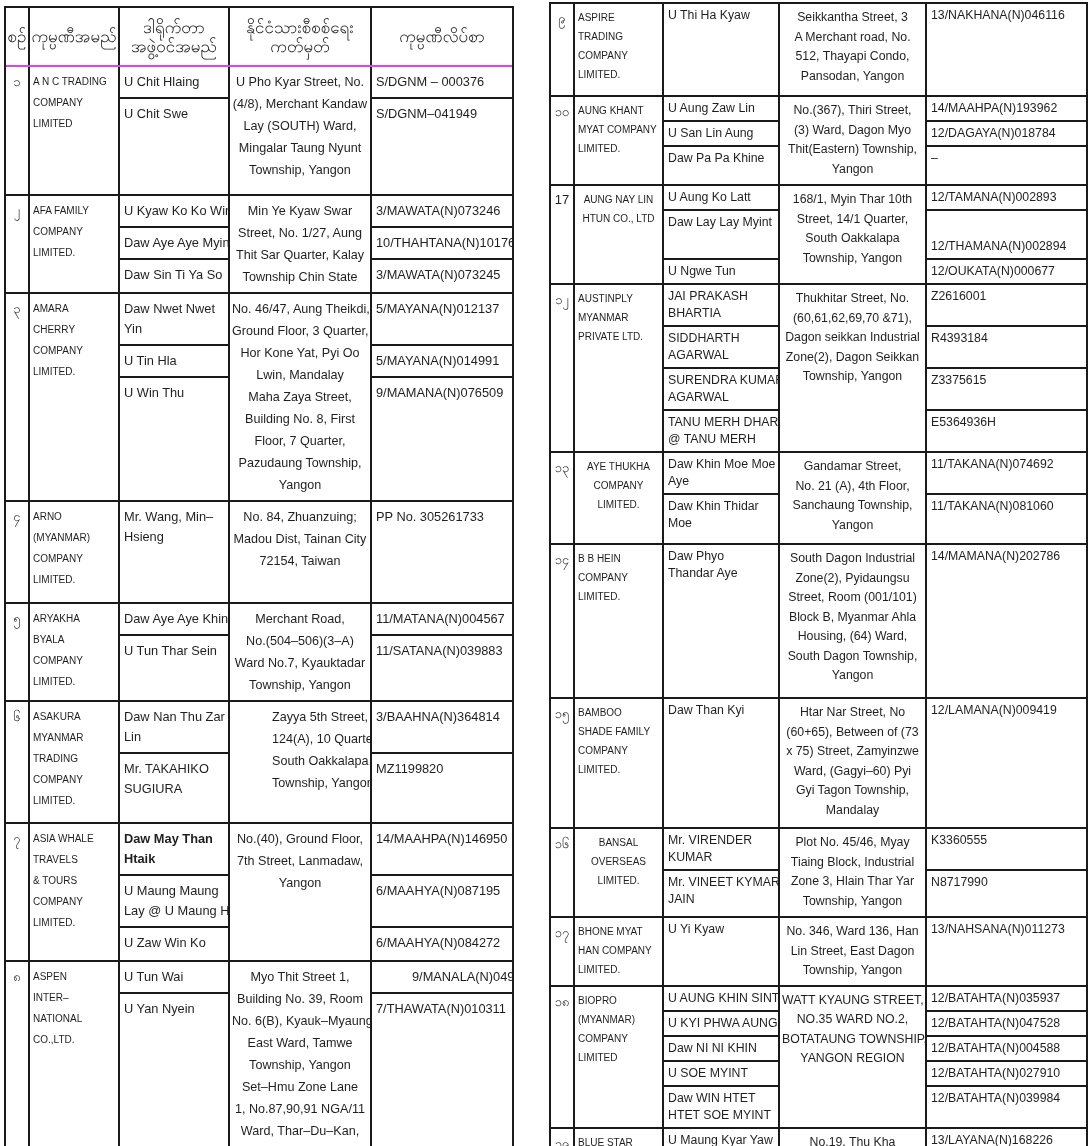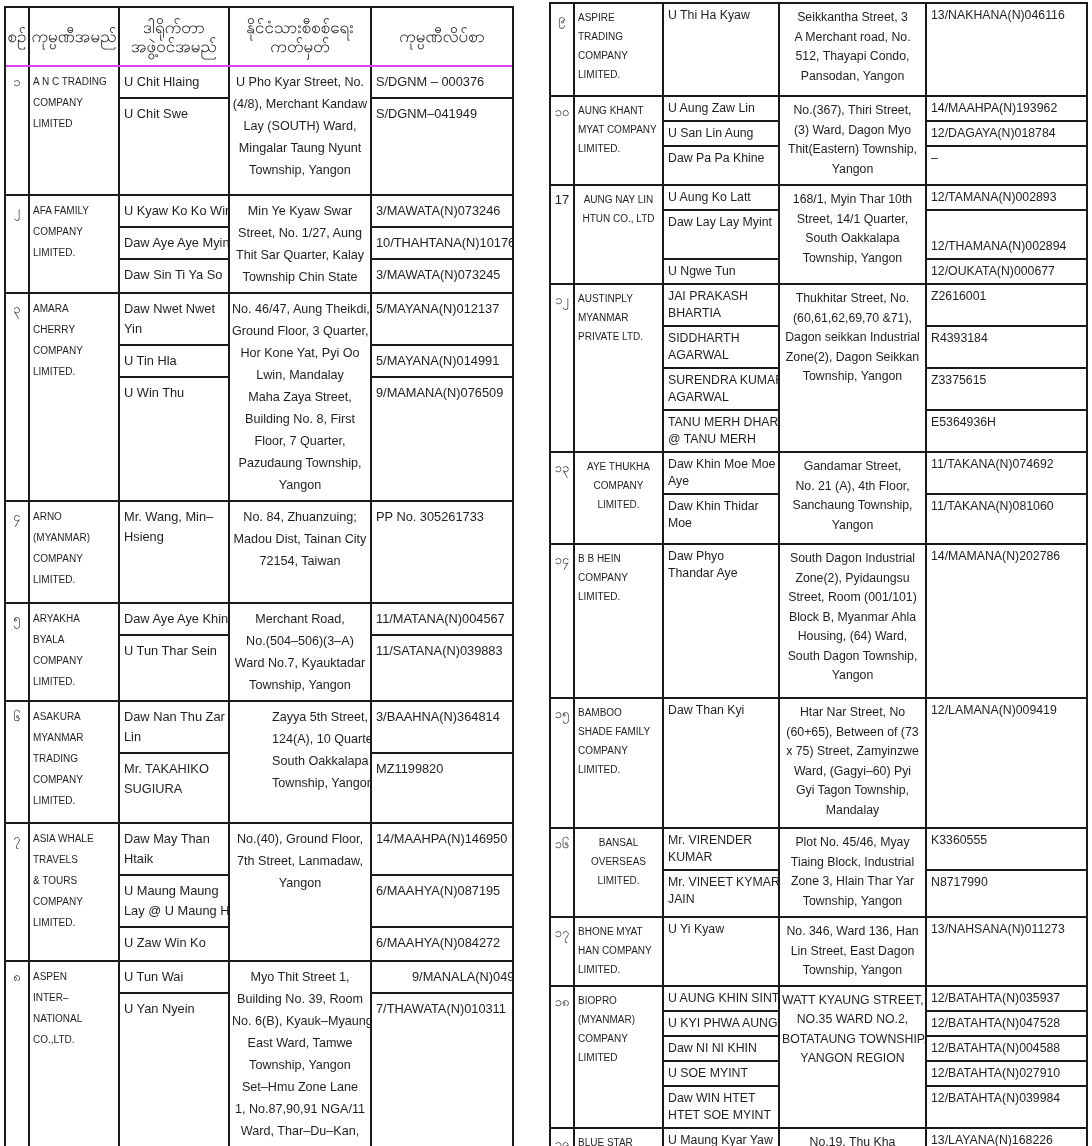--- a/index.html
+++ b/index.html
@@ -205,21 +205,21 @@
         <div class="entry" style="grid-template-rows: repeat(2, max-content) minmax(0px, 1fr);">
     <div class="cell c-no" style="grid-row: 1 / span 3;">၇</div>
     <div class="cell c-company" style="grid-row: 1 / span 3;">ASIA WHALE
 TRAVELS
 &amp; TOURS
 COMPANY
 LIMITED.</div>
     <div class="cell c-address" style="grid-row: 1 / span 3;">No.(40), Ground Floor,
 7th Street, Lanmadaw,
 Yangon</div>
-  <div class="cell c-member subdiv" style="grid-row: 1;">Daw May Than
+  <div class="cell c-member subdiv" style="grid-row: 1; font-weight: bold;">Daw May Than
 Htaik</div>
           <div class="cell c-nrc subdiv" style="grid-row: 1;">14/MAAHPA(N)146950</div>
           <div class="cell c-member subdiv" style="grid-row: 2;">U Maung Maung
 Lay @ U Maung Hla</div>
           <div class="cell c-nrc subdiv" style="grid-row: 2;">6/MAAHYA(N)087195</div>
           <div class="cell c-member" style="grid-row: 3;">U Zaw Win Ko</div>
           <div class="cell c-nrc" style="grid-row: 3;">6/MAAHYA(N)084272</div>
         </div>
         <div class="entry" style="grid-template-rows: repeat(1, max-content) minmax(0px, 1fr);">
     <div class="cell c-no" style="grid-row: 1 / span 2;">၈</div>

